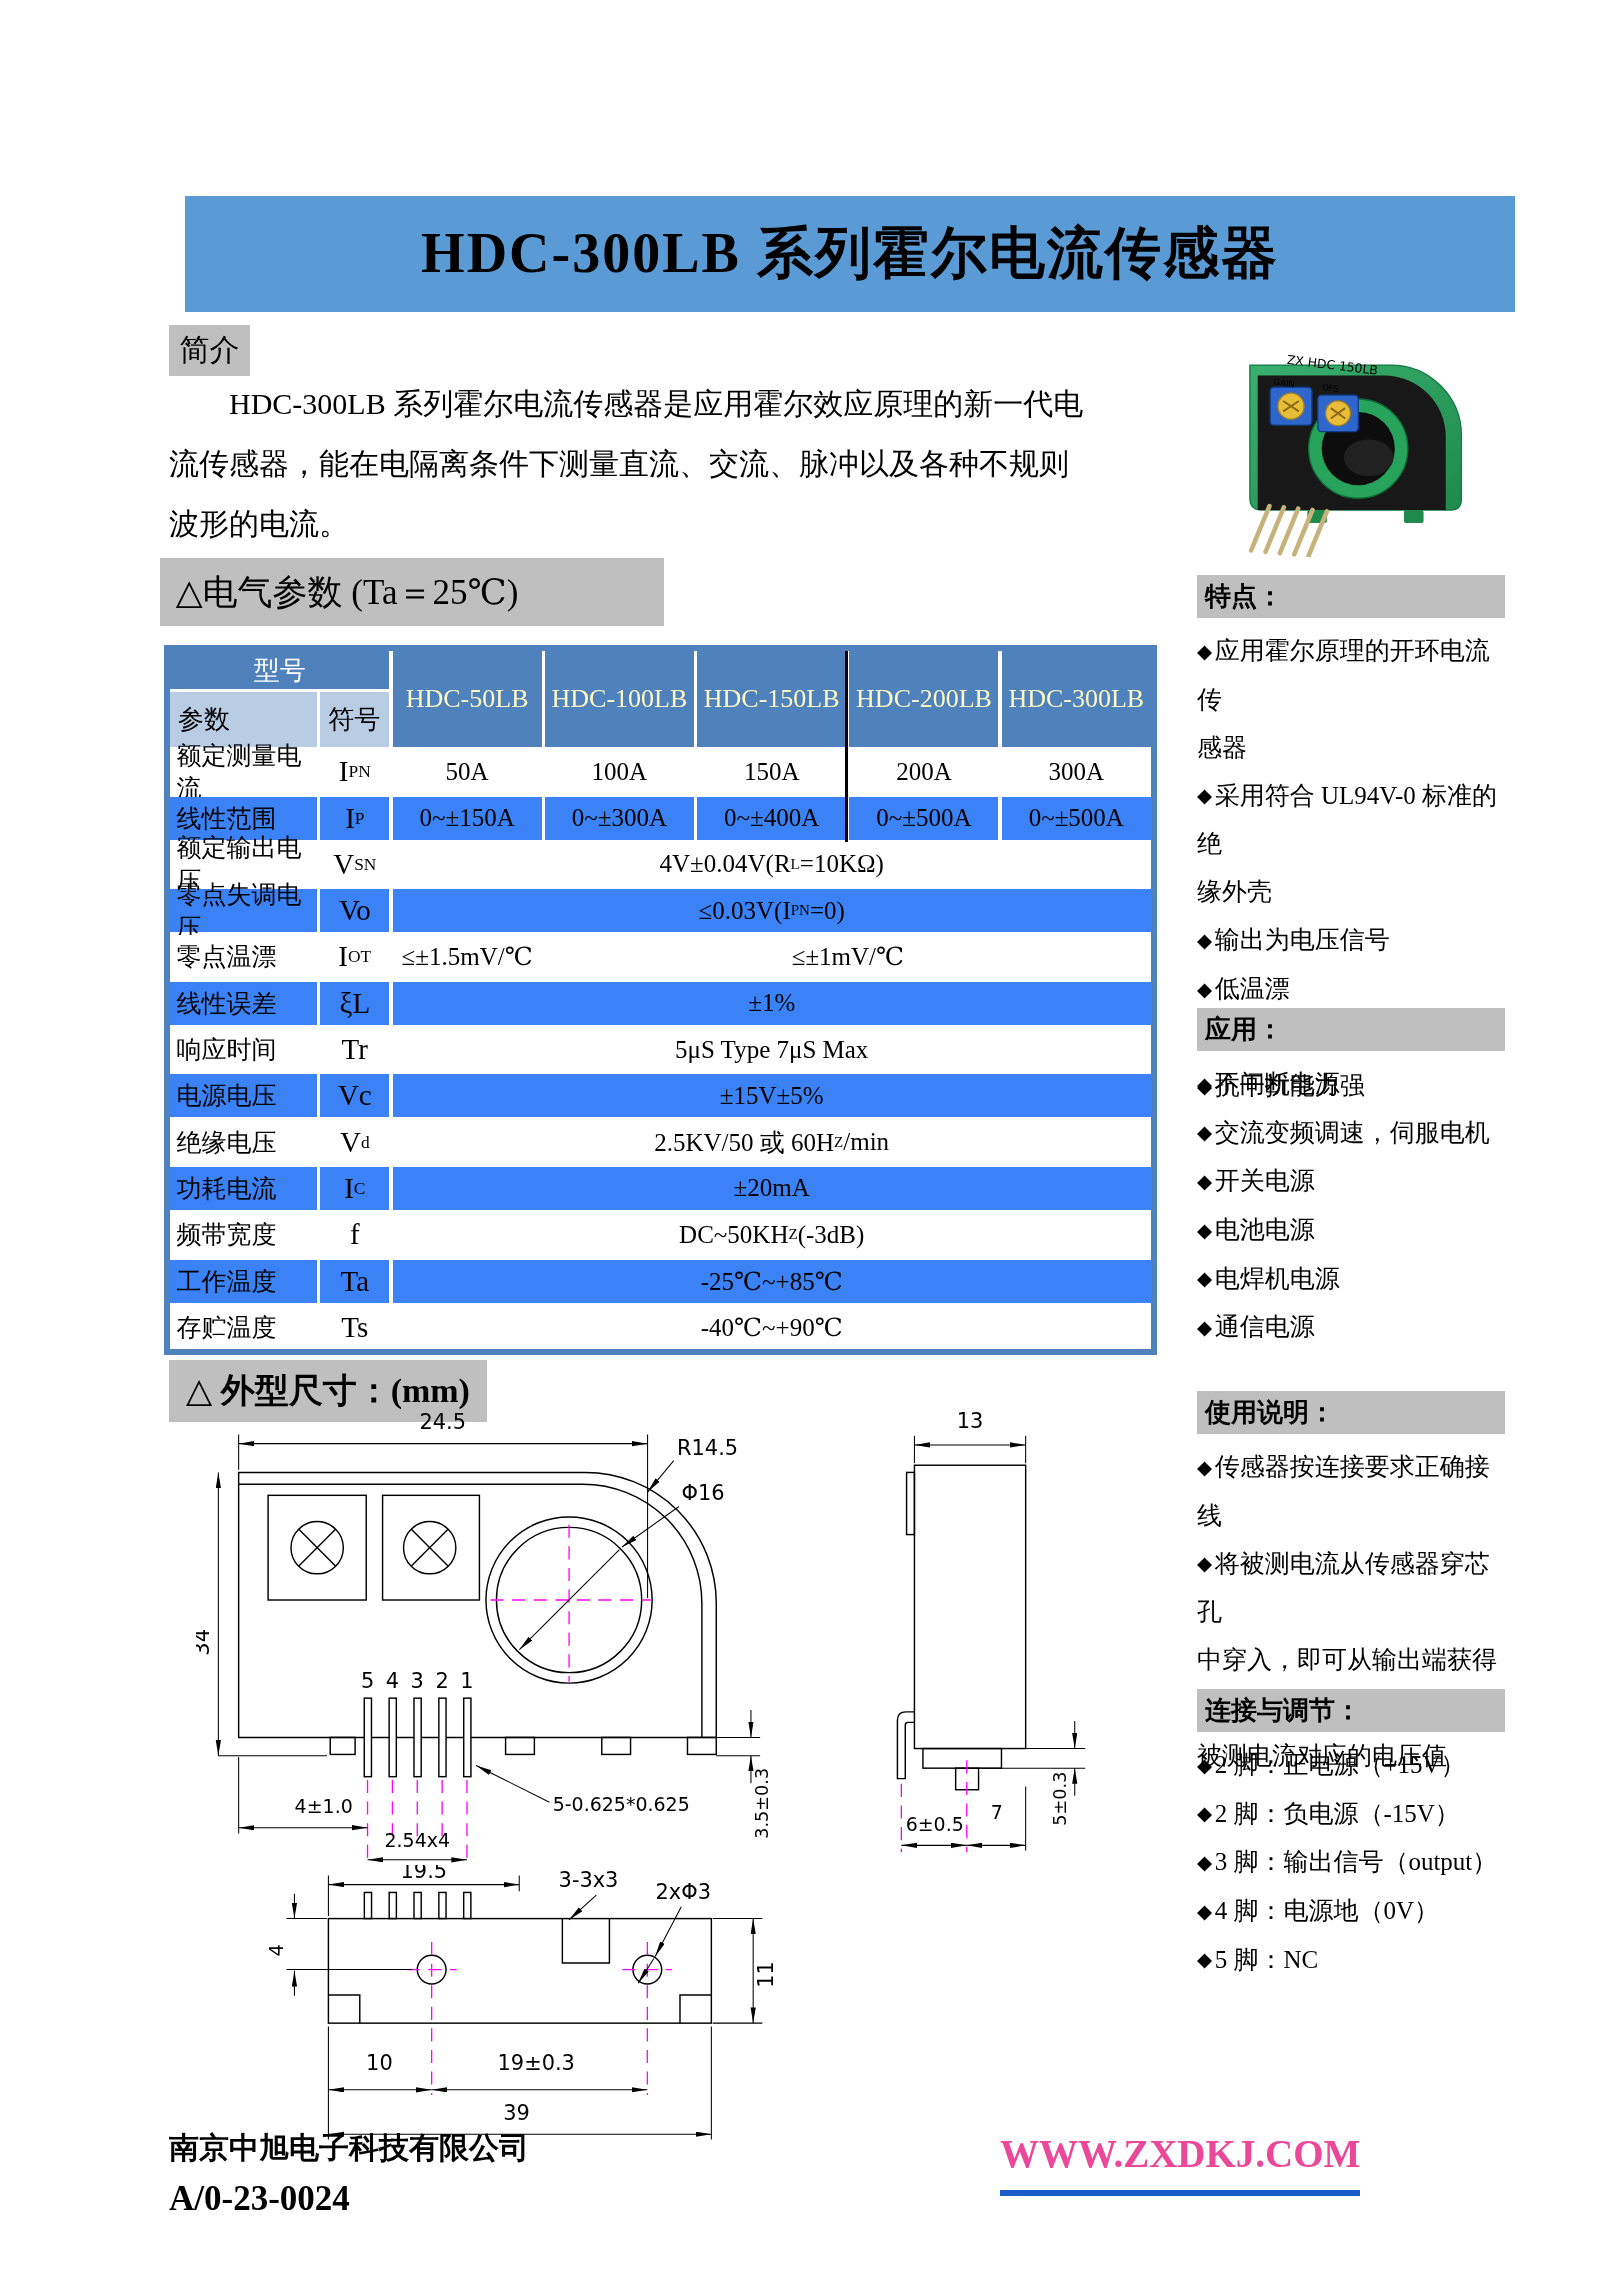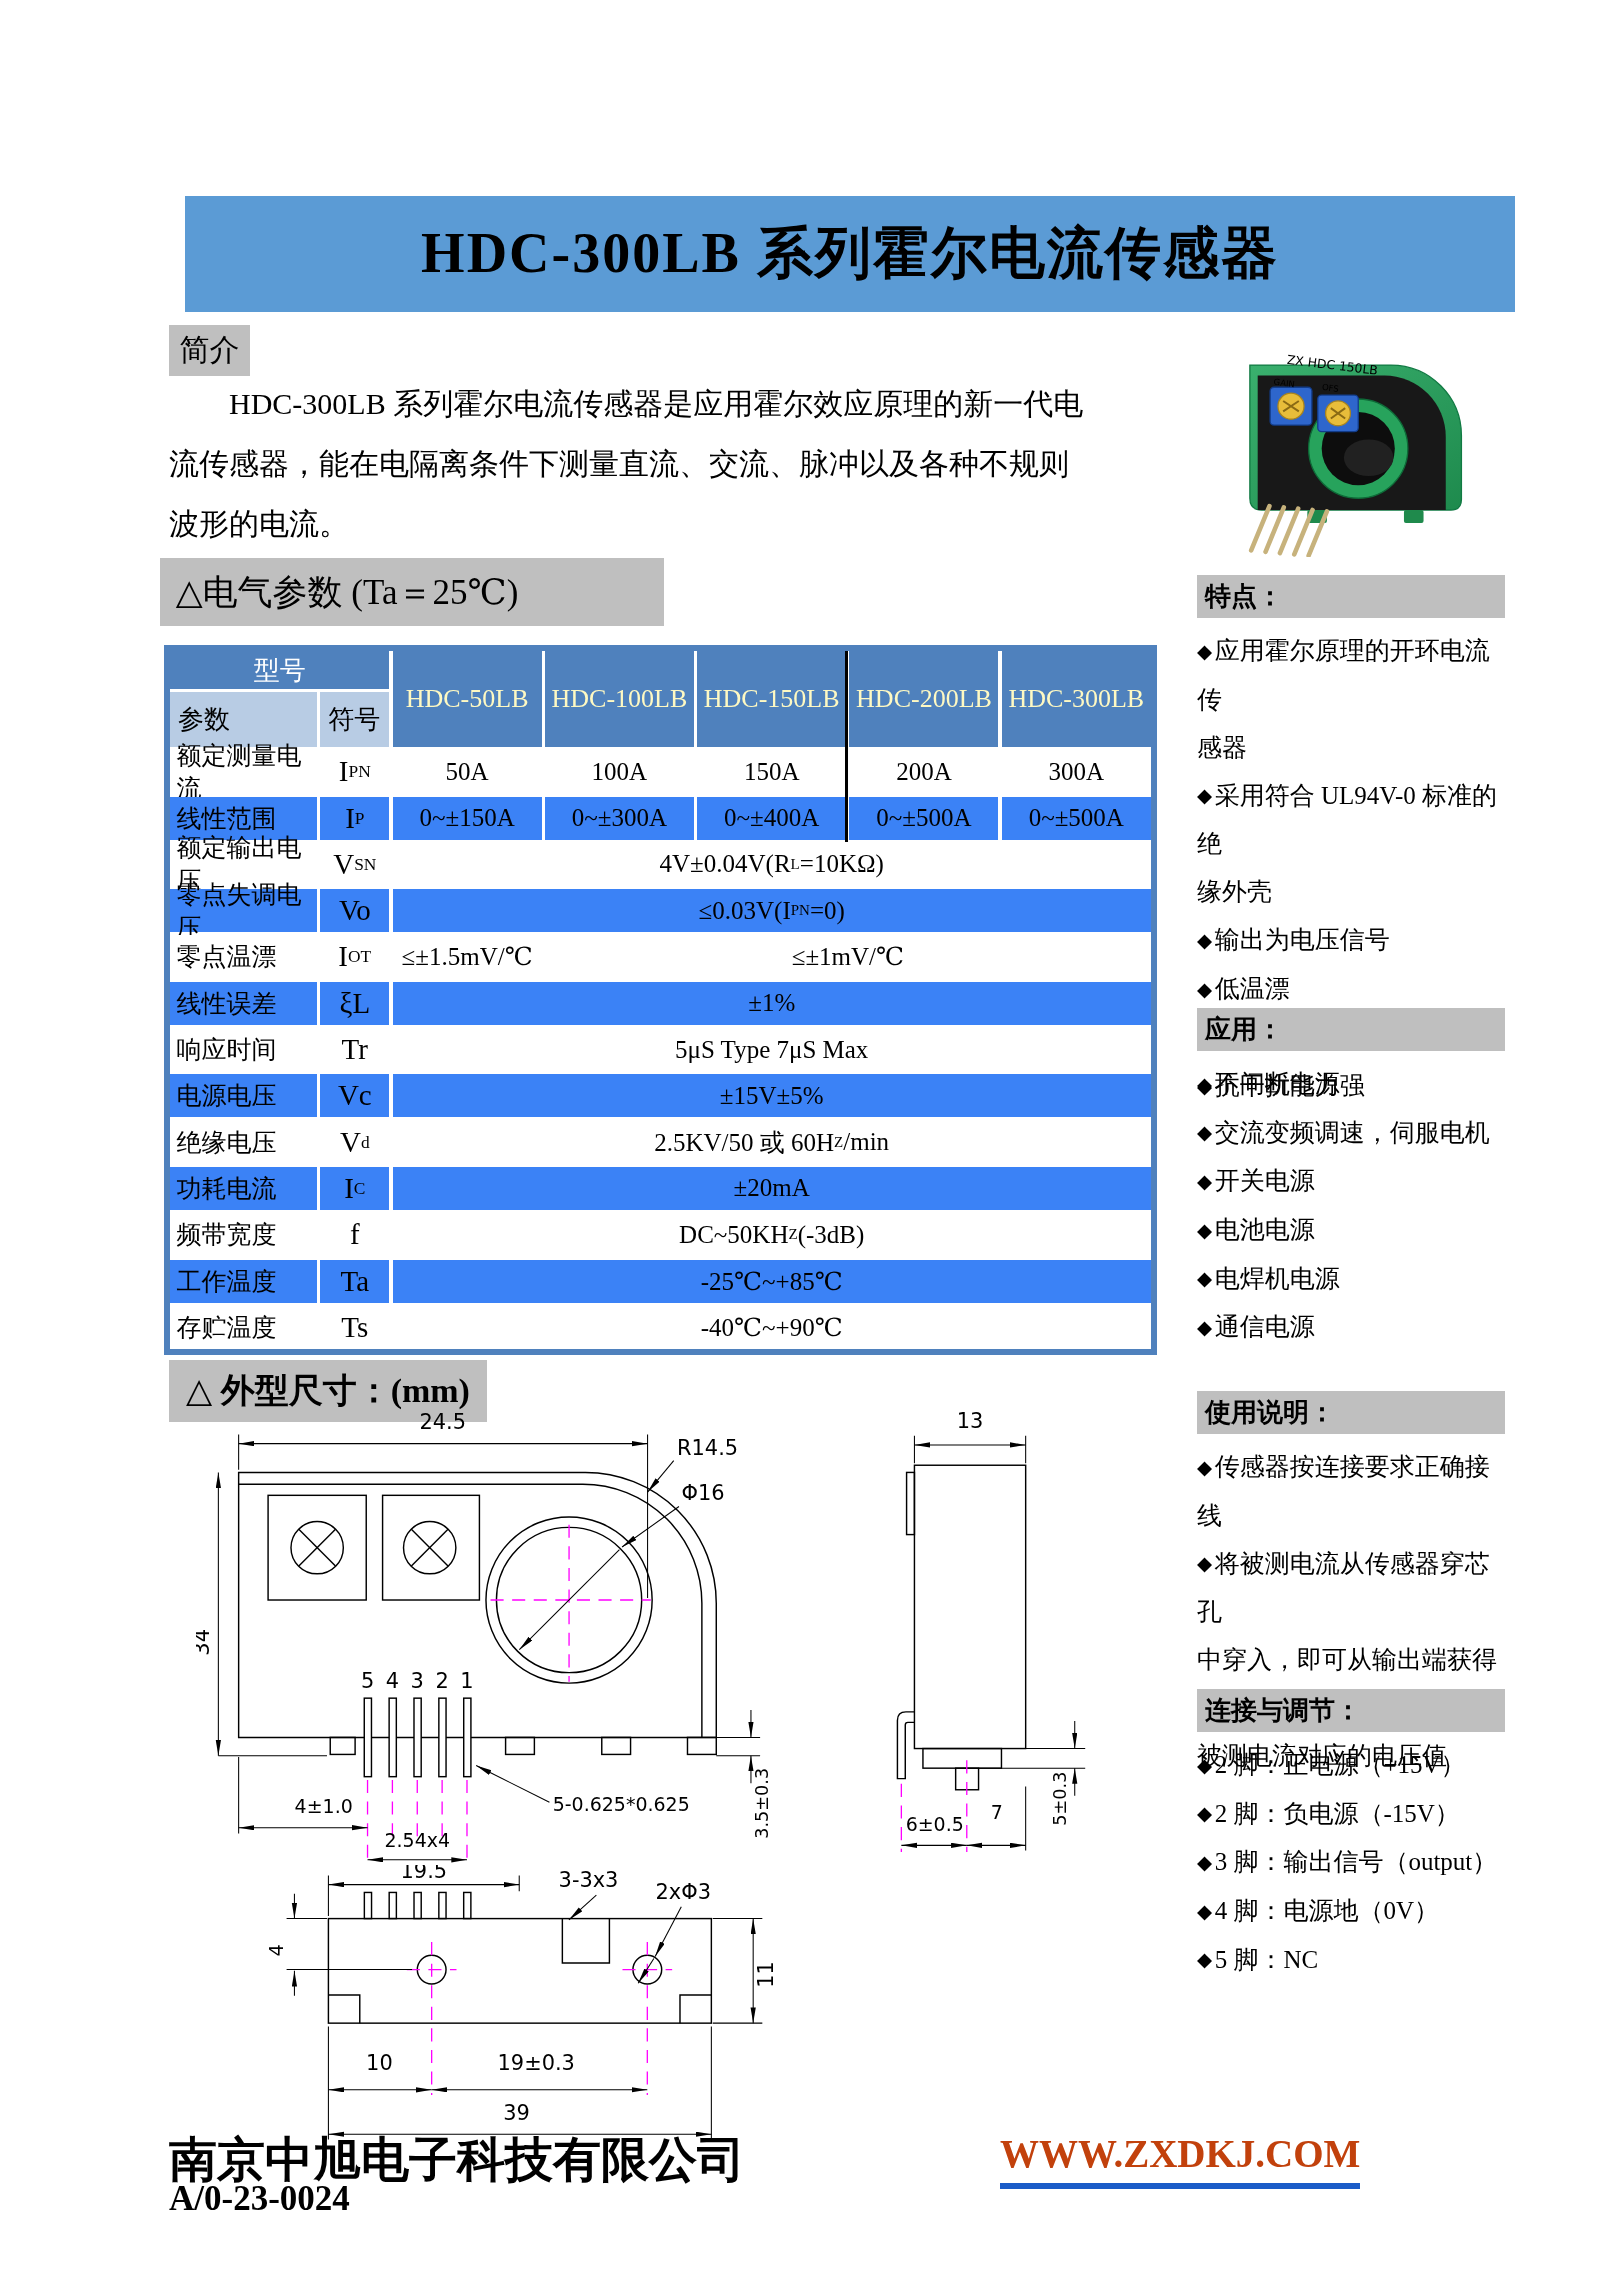--- a/index.html
+++ b/index.html
@@ -53,25 +53,25 @@
   .side-item .diamond{font-size:19.6px;vertical-align:1.3px;padding-right:2.6px;}
   .side-item .item-text{white-space:pre-line;}
   
   .draw{position:absolute;}
   .draw text{font-family:"DejaVu Sans",sans-serif;fill:#000;}
   .pl{stroke:#000;stroke-width:2.2;fill:none;}
   .pw{stroke:#000;stroke-width:2.2;fill:#fff;}
   .dl{stroke:#000;stroke-width:1.6;fill:none;}
   .mg{stroke:#ff00ff;stroke-width:2;fill:none;stroke-dasharray:20 13;}
   
-  .f-company{position:absolute;left:169px;top:2128px;font-size:48px;font-weight:bold;}
+  .f-company{position:absolute;left:169px;top:2128px;font-size:30px;font-weight:bold;}
   .f-code{position:absolute;left:169px;top:2179px;font-size:35px;font-weight:bold;}
   .f-link{
     position:absolute;left:1000px;top:2131px;font-size:39px;font-weight:bold;
-    color:#c2410c;border-bottom:6.5px solid #1a5cc8;padding-bottom:7px;text-decoration:none;
+    color:#ec4899;border-bottom:6.5px solid #1a5cc8;padding-bottom:14px;text-decoration:none;
   }
 </style>
 </head>
 <body>
 
 <div class="page">
 
   <div class="banner">
     <div class="t">HDC-300LB 系列霍尔电流传感器</div>
   </div>

